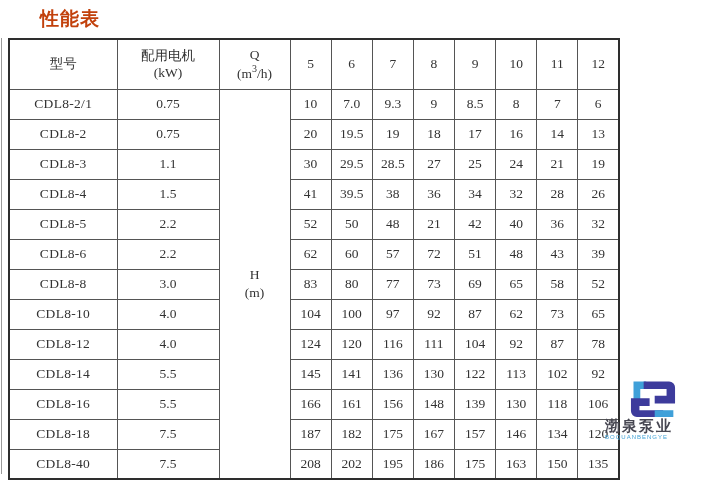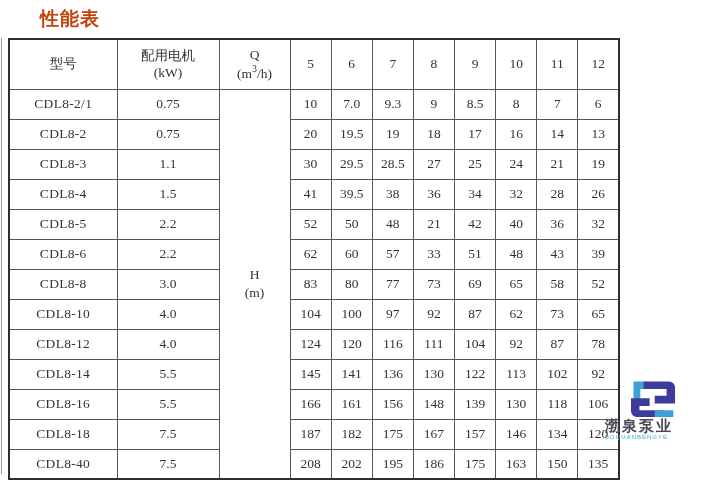--- a/index.html
+++ b/index.html
@@ -191,21 +191,21 @@
         <td>40</td>
         <td>36</td>
         <td>32</td>
       </tr>
       <tr>
         <td class="model-cell">CDL8-6</td>
         <td>2.2</td>
         <td>62</td>
         <td>60</td>
         <td>57</td>
-        <td>33</td>
+        <td>72</td>
         <td>51</td>
         <td>48</td>
         <td>43</td>
         <td>39</td>
       </tr>
       <tr>
         <td class="model-cell">CDL8-8</td>
         <td>3.0</td>
         <td>83</td>
         <td>80</td>

